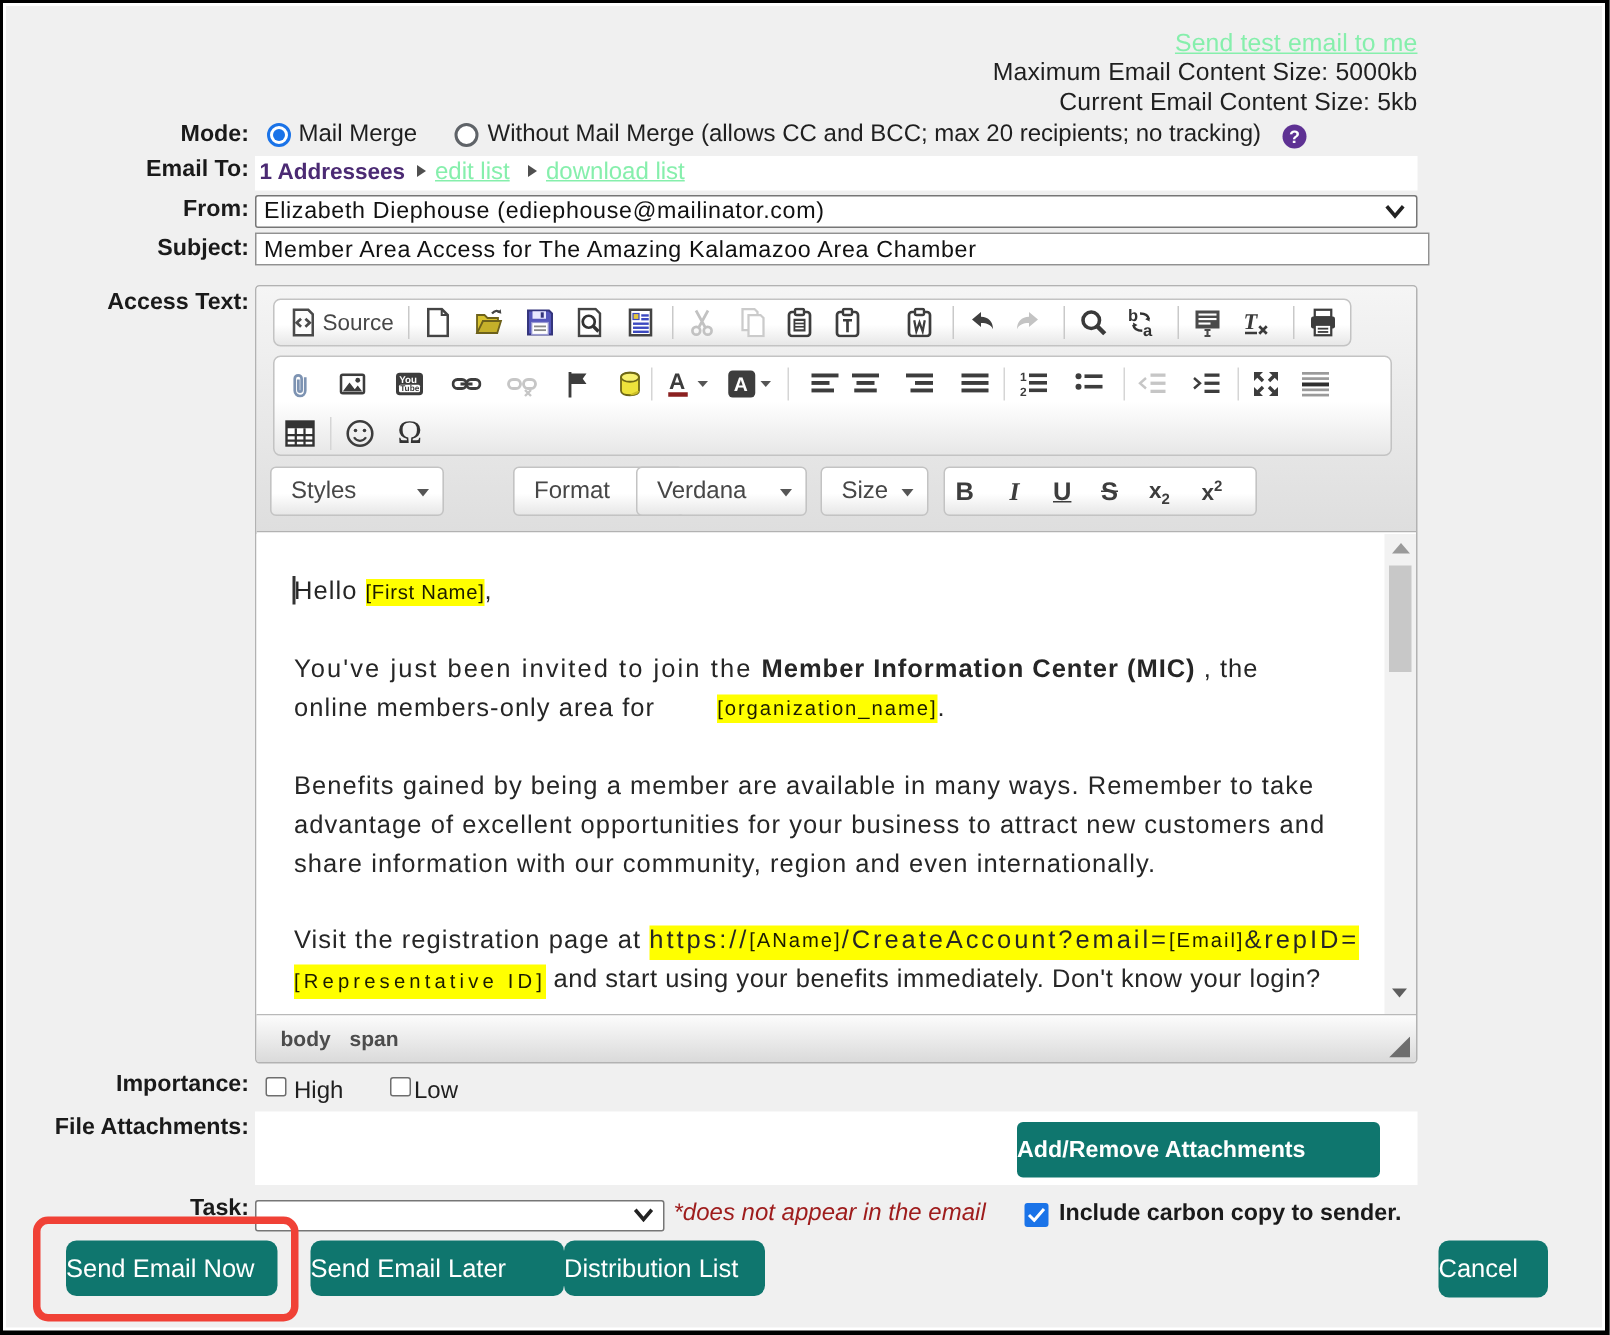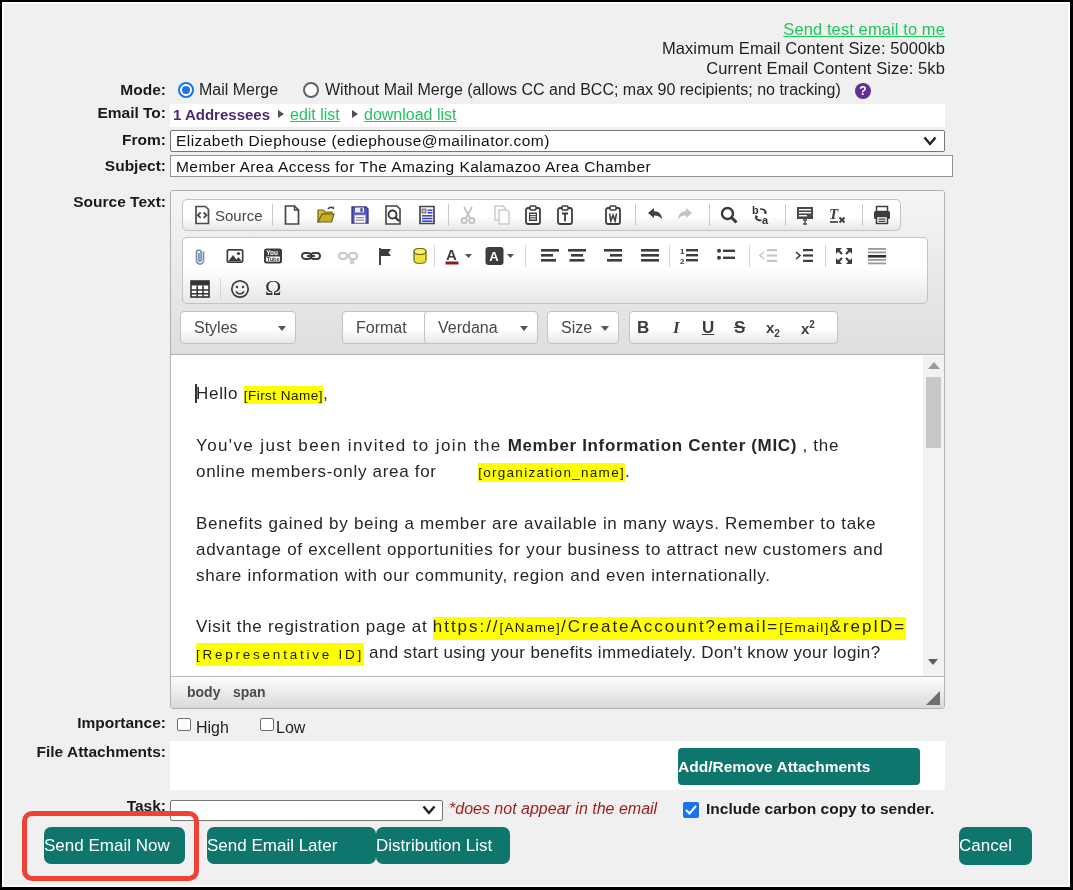--- a/index.html
+++ b/index.html
@@ -2,21 +2,21 @@
 <html><head>
 <meta charset="utf-8">
 <style>
 * { margin:0; padding:0; box-sizing:border-box; }
 html,body { width:1073px; height:890px; }
 body { font-family:"Liberation Sans", sans-serif; background:#000; position:relative; overflow:hidden; }
 #page { position:absolute; left:0; top:0; width:1073px; height:890px; background:#f0f0f0; border:2px solid #000; border-right-width:3px; border-bottom-width:3px; box-shadow:inset 0 0 0 2px #fff; }
 #w { position:absolute; left:0; top:0; width:1073px; height:890px; }
 .abs { position:absolute; }
 .lbl { position:absolute; font-weight:bold; font-size:15.5px; color:#1a1a1a; text-align:right; width:160px; left:6px; }
-a.plink { color:#22c55e; text-decoration:underline; }
+a.plink { color:#86efac; text-decoration:underline; }
 .btn { position:absolute; background:#0f766e; border-radius:7px; color:#fff; font-size:17px; text-align:left; }
 .whitebox { position:absolute; background:#fff; }
 .sep1 { position:absolute; width:1px; height:22px; top:13px; background:#c9c9c9; }
 .sep2 { position:absolute; width:1px; height:22px; top:54px; background:#d5d5d5; }
 .ibtn { position:absolute; width:20px; height:20px; }
 .combo { position:absolute; top:120px; height:33px; background:linear-gradient(#ffffff 55%,#e7e7e7); border:1px solid #c3c3c3; border-radius:4px; }
 .combo span { position:absolute; left:13px; top:7px; font-size:16px; color:#474747; }
 .combo i { position:absolute; right:9px; top:14px; width:0; height:0; border-left:4.5px solid transparent; border-right:4.5px solid transparent; border-top:5.5px solid #555; }
 </style>
 </head>
@@ -27,30 +27,30 @@
 <div class="abs" style="right:128px; top:20px; text-align:right; font-size:16.5px; line-height:19.4px; color:#1f1f1f; letter-spacing:0.1px;">
   <a class="plink" href="#">Send test email to me</a><br>
   Maximum Email Content Size: 5000kb<br>
   Current Email Content Size: 5kb
 </div>
 
 <div class="lbl" style="top:81px;">Mode:</div>
 <div class="lbl" style="top:104px;">Email To:</div>
 <div class="lbl" style="top:131px;">From:</div>
 <div class="lbl" style="top:157px;">Subject:</div>
-<div class="lbl" style="top:193px;">Source Text:</div>
+<div class="lbl" style="top:193px;">Access Text:</div>
 <div class="lbl" style="top:714px;">Importance:</div>
 <div class="lbl" style="top:743px;">File Attachments:</div>
 <div class="lbl" style="top:797px;">Task:</div>
 
 <div class="abs" style="left:178px; top:82px; width:16px; height:16px; border:2px solid #1a73e8; border-radius:50%; background:#fff;"></div>
 <div class="abs" style="left:182px; top:86px; width:8px; height:8px; border-radius:50%; background:#1a73e8;"></div>
 <div class="abs" style="left:199px; top:81px; font-size:16px; color:#1f1f1f;">Mail Merge</div>
 <div class="abs" style="left:303px; top:82px; width:16px; height:16px; border:2px solid #5f6368; border-radius:50%; background:#fff;"></div>
-<div class="abs" style="left:325px; top:81px; font-size:16px; color:#1f1f1f;">Without Mail Merge (allows CC and BCC; max 90 recipients; no tracking)</div>
+<div class="abs" style="left:325px; top:81px; font-size:16px; color:#1f1f1f;">Without Mail Merge (allows CC and BCC; max 20 recipients; no tracking)</div>
 <div class="abs" style="left:855px; top:83px; width:16px; height:16px; border-radius:50%; background:#5e3193; color:#fff; font-size:12px; font-weight:bold; text-align:center; line-height:16px;">?</div>
 
 <div class="whitebox" style="left:170px; top:104px; width:775px; height:23px;"></div>
 <div class="abs" style="left:173px; top:106px; font-size:15px; font-weight:bold; color:#4b2a73;">1 Addressees</div>
 <div class="abs" style="left:278px; top:110px; width:0; height:0; border-left:6.5px solid #4f4f4f; border-top:4.5px solid transparent; border-bottom:4.5px solid transparent;"></div>
 <a class="plink abs" href="#" style="left:290px; top:106px; font-size:16px;">edit list</a>
 <div class="abs" style="left:352px; top:110px; width:0; height:0; border-left:6.5px solid #4f4f4f; border-top:4.5px solid transparent; border-bottom:4.5px solid transparent;"></div>
 <a class="plink abs" href="#" style="left:364px; top:106px; font-size:16px;">download list</a>
 
 <div class="whitebox" style="left:170px; top:130px; width:775px; height:22px; border:1px solid #767676; border-radius:2px;"></div>

